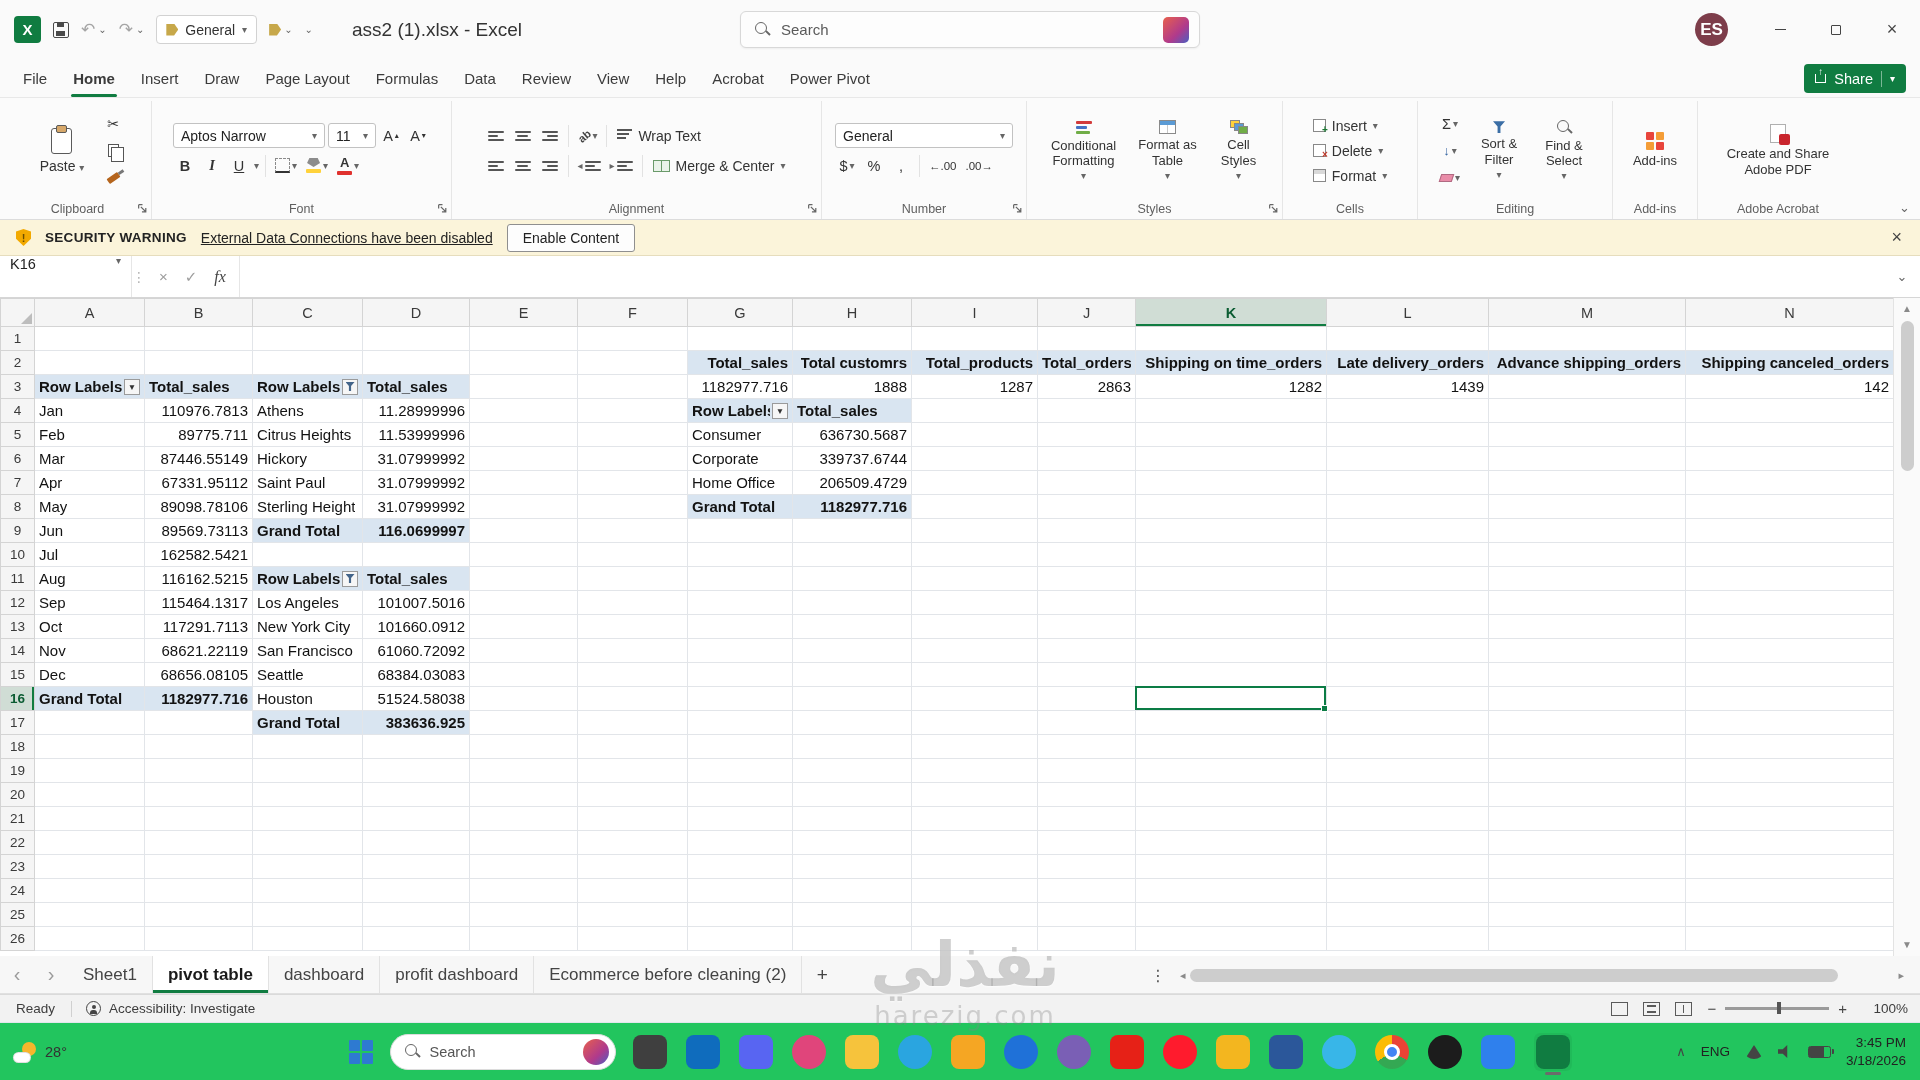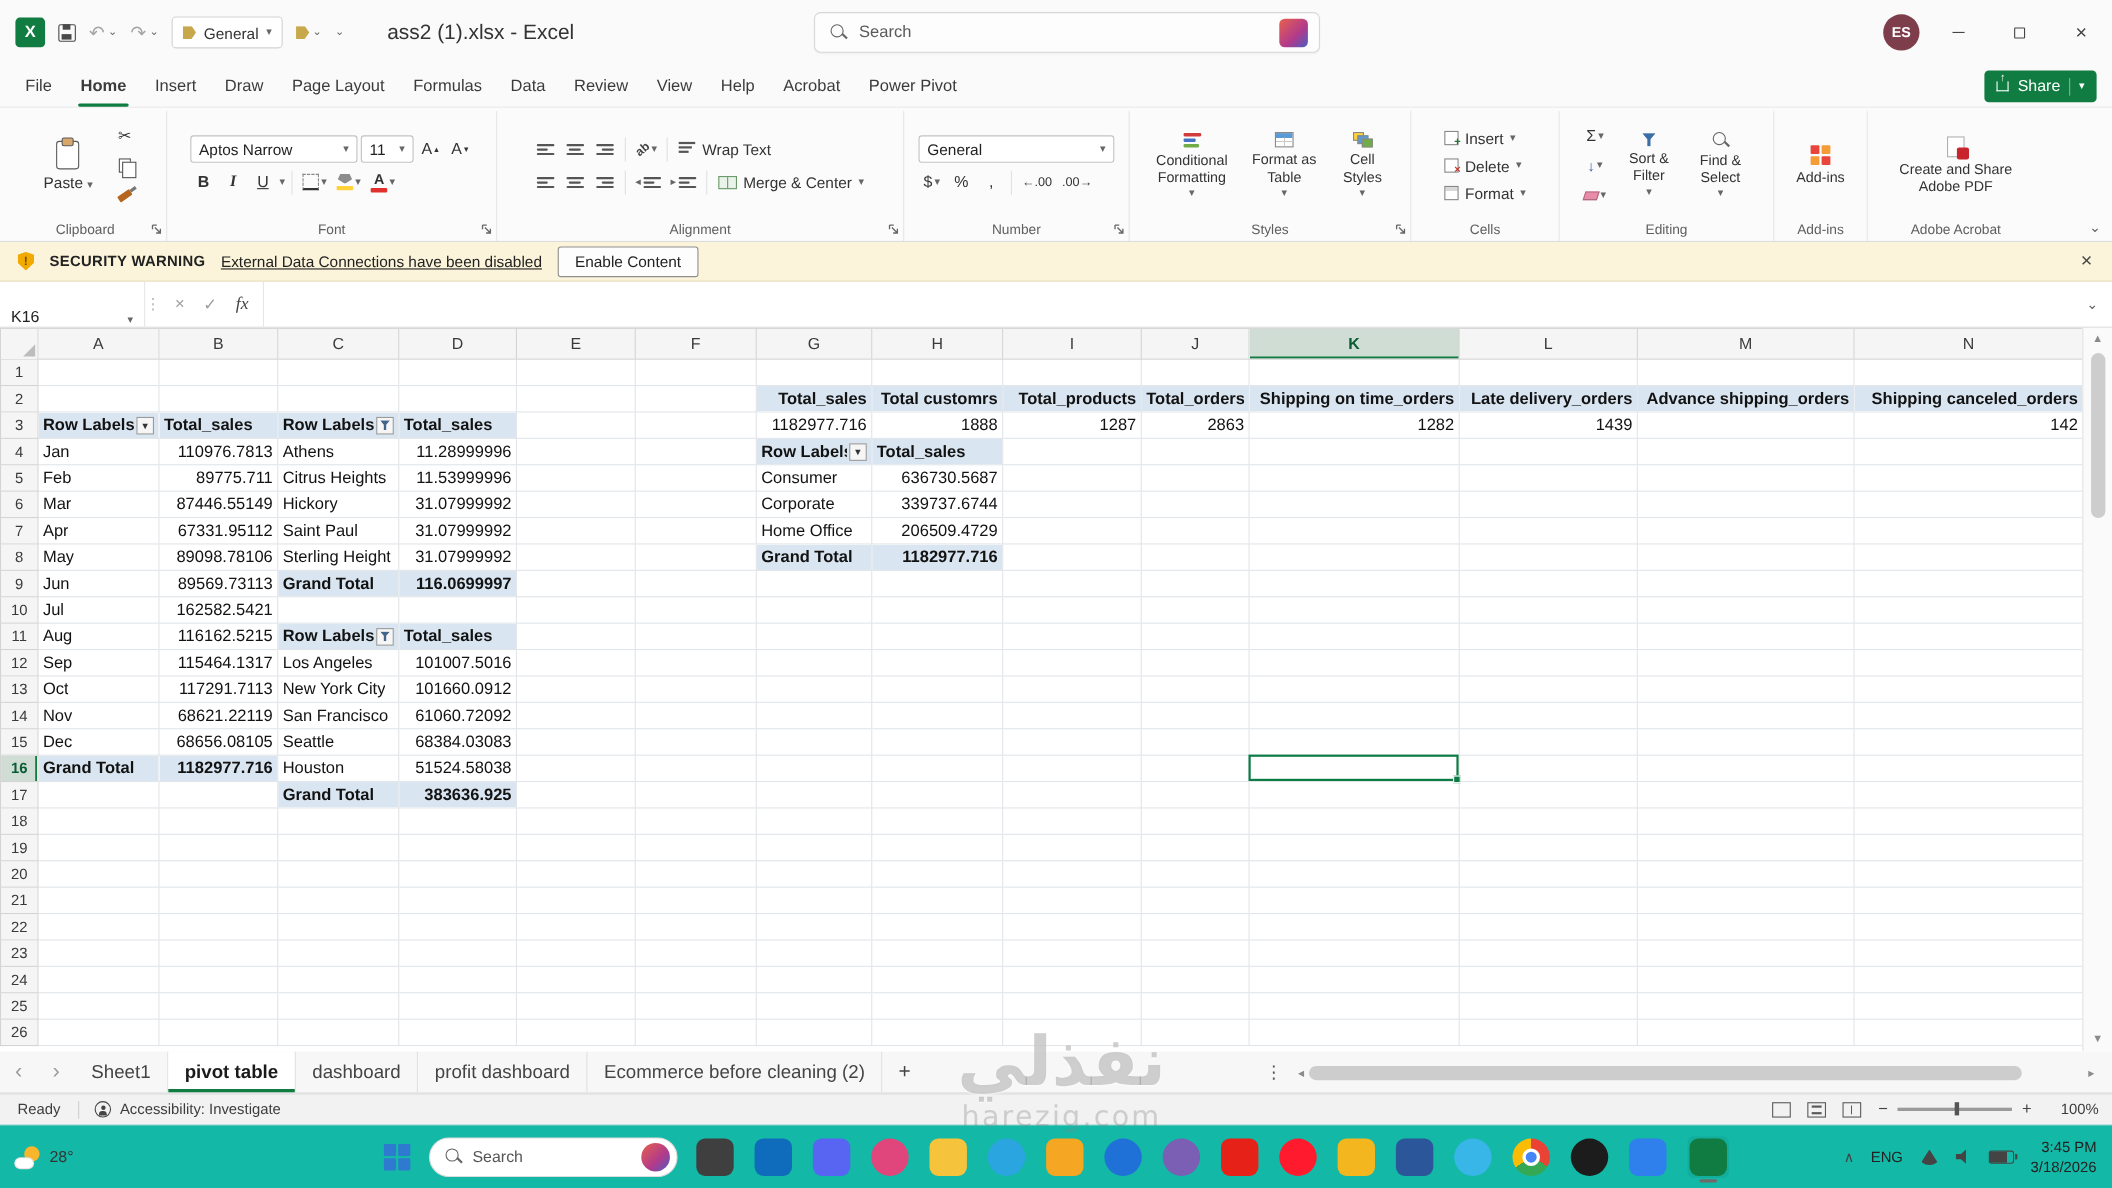--- a/index.html
+++ b/index.html
@@ -19,21 +19,21 @@
   .sens{display:flex;align-items:center;gap:7px;border:1px solid #d2d2d2;background:#fff;height:29px;padding:0 9px;border-radius:4px;font-size:14px;color:#333}
   .ic-tag{width:12px;height:12px;background:#c7a84a;clip-path:polygon(0 0,65% 0,100% 50%,65% 100%,0 100%)}
   .dda{font-size:10px;color:#666;line-height:1}
   .doc-title{position:absolute;left:352px;top:0;height:59px;display:flex;align-items:center;font-size:19px;color:#333;white-space:nowrap}
   .search{position:absolute;left:740px;top:11px;width:460px;height:37px;background:#fdfdfd;border:1px solid #d8d8d8;border-radius:6px;display:flex;align-items:center;padding:0 10px 0 14px;gap:11px;font-size:15px;color:#5a5a5a;box-shadow:0 1px 2px rgba(0,0,0,.05)}
   .mag{width:15px;height:15px;position:relative;flex:0 0 auto}
   .mag::before{content:"";position:absolute;left:0;top:0;width:10px;height:10px;border:1.7px solid #666;border-radius:50%}
   .mag::after{content:"";position:absolute;left:10px;top:10px;width:6px;height:1.7px;background:#666;transform:rotate(45deg)}
   .search-img{margin-left:auto;width:26px;height:26px;border-radius:5px;background:linear-gradient(135deg,#e8604c,#b03a8c 60%,#4a5fc1)}
   .tb-right{position:absolute;right:0;top:0;height:59px;display:flex;align-items:center}
-  .avatar{width:33px;height:33px;border-radius:50%;background:#7d3d4a;color:#fff;font-size:13px;font-weight:700;display:flex;align-items:center;justify-content:center;margin-right:7px}
+  .avatar{width:33px;height:33px;border-radius:50%;background:#7d3d4a;color:#fff;font-size:17px;font-weight:700;display:flex;align-items:center;justify-content:center;margin-right:24px}
   .winbtn{width:56px;height:59px;display:flex;align-items:center;justify-content:center;color:#444;font-size:18px}
   .ic-min{width:11px;height:1.6px;background:#444}
   .ic-restore{width:10px;height:10px;border:1.4px solid #444;border-radius:1px;position:relative;background:#fafafa}
   .ic-restore::before{content:"";position:absolute;left:2px;top:-4px;width:10px;height:10px;border:1.4px solid #444;border-radius:1px;z-index:-1}
 
   
   .rtabs{flex:0 0 39px;background:#fafafa;display:flex;align-items:stretch;padding-left:10px;position:relative;border-bottom:1px solid #e8e8e8}
   .rtab{padding:0 13px;display:flex;align-items:center;font-size:15px;color:#3b3b3b;position:relative;white-space:nowrap}
   .rtab.active{font-weight:700}
   .rtab.active::after{content:"";position:absolute;left:11px;right:11px;bottom:0;height:3px;background:#107c41;border-radius:2px}
@@ -112,21 +112,21 @@
   
   .secbar{flex:0 0 36px;background:#fbf4da;border-bottom:1px solid #e6ddbd;display:flex;align-items:center;gap:14px;padding-left:16px;position:relative}
   .ic-shield{width:15px;height:17px;background:#f2a900;clip-path:polygon(50% 0,100% 15%,100% 58%,50% 100%,0 58%,0 15%);position:relative;display:flex;align-items:center;justify-content:center;color:#6b4e00;font-size:11px;font-weight:800}
   .sec-title{font-weight:700;font-size:13.5px;letter-spacing:.3px;color:#222}
   .sec-msg{font-size:14px;text-decoration:underline;color:#222}
   .sec-btn{border:1px solid #8f8f8f;background:#fdfdfd;padding:5px 15px;font-size:14px;border-radius:3px;color:#222}
   .sec-close{position:absolute;right:18px;font-size:18px;color:#444}
 
   
   .fbar{flex:0 0 42px;background:#fff;display:flex;align-items:stretch;border-bottom:1px solid #d6d6d6}
-  .namebox{width:132px;display:flex;align-items:flex-end;padding:0 10px;font-size:14.5px;color:#222;border-right:1px solid #e6e6e6;gap:6px}
+  .namebox{width:132px;display:flex;align-items:flex-start;padding:0 10px;font-size:14.5px;color:#222;border-right:1px solid #e6e6e6;gap:6px}
   .namebox .dda{margin-left:auto}
   .fdots{width:14px;display:flex;align-items:center;justify-content:center;color:#b5b5b5;font-size:14px}
   .fx-btns{display:flex;align-items:center;gap:17px;padding:0 13px;border-right:1px solid #e6e6e6}
   .fx-x,.fx-ck{color:#9d9d9d;font-size:15px}
   .fx-fx{font-style:italic;font-family:"Liberation Serif",serif;font-size:16px;color:#444}
   .finput{flex:1}
   .fchev{width:36px;display:flex;align-items:center;justify-content:center;color:#666;font-size:13px}
 
   
   .gridwrap{flex:1;display:flex;background:#fff;overflow:hidden;position:relative}
@@ -180,21 +180,21 @@
   .view-ic{width:17px;height:14px;border:1.3px solid #5a5a5a;position:relative}
   .view-ic.v2::after{content:"";position:absolute;inset:2px 3px;border-top:2px solid #5a5a5a;border-bottom:2px solid #5a5a5a}
   .view-ic.v3::after{content:"";position:absolute;inset:2px;background:linear-gradient(to right,transparent 45%,#5a5a5a 45% 55%,transparent 55%)}
   .zoomwrap{display:flex;align-items:center;gap:9px}
   .ztrack{width:104px;height:2.5px;background:#9a9a9a;position:relative}
   .zthumb{position:absolute;left:50%;top:-5px;width:4px;height:12px;background:#555}
   .zsign{font-size:15px;color:#444}
   .zpct{width:46px;text-align:right}
 
   
-  .taskbar{flex:0 0 58px;background:#14b8a6;border-top:1px solid #e2e6ec;position:relative;display:flex;align-items:center;justify-content:center}
+  .taskbar{flex:0 0 58px;background:#22c55e;border-top:1px solid #e2e6ec;position:relative;display:flex;align-items:center;justify-content:center}
   .tb-left{position:absolute;left:14px;display:flex;align-items:center;gap:9px;font-size:14.5px;color:#333}
   .wx{width:22px;height:20px;position:relative}
   .wx::before{content:"";position:absolute;right:0;top:0;width:14px;height:14px;border-radius:50%;background:#f7b62c}
   .wx::after{content:"";position:absolute;left:0;bottom:0;width:16px;height:9px;border-radius:6px;background:#fff;box-shadow:0 0 0 1px #e0e0e0}
   .tb-center{display:flex;align-items:center;gap:17px}
   .winlogo{width:24px;height:24px;display:grid;grid-template-columns:11px 11px;grid-template-rows:11px 11px;gap:2px}
   .winlogo i{background:#2e7ad1;border-radius:1px}
   .tsearch{width:226px;height:36px;background:#fff;border:1px solid #dcdcdc;border-radius:18px;display:flex;align-items:center;gap:10px;padding:0 6px 0 14px;font-size:14.5px;color:#555}
   .tsearch .search-img{width:26px;height:26px;border-radius:50%}
   .apps{display:flex;align-items:center;gap:19px}

